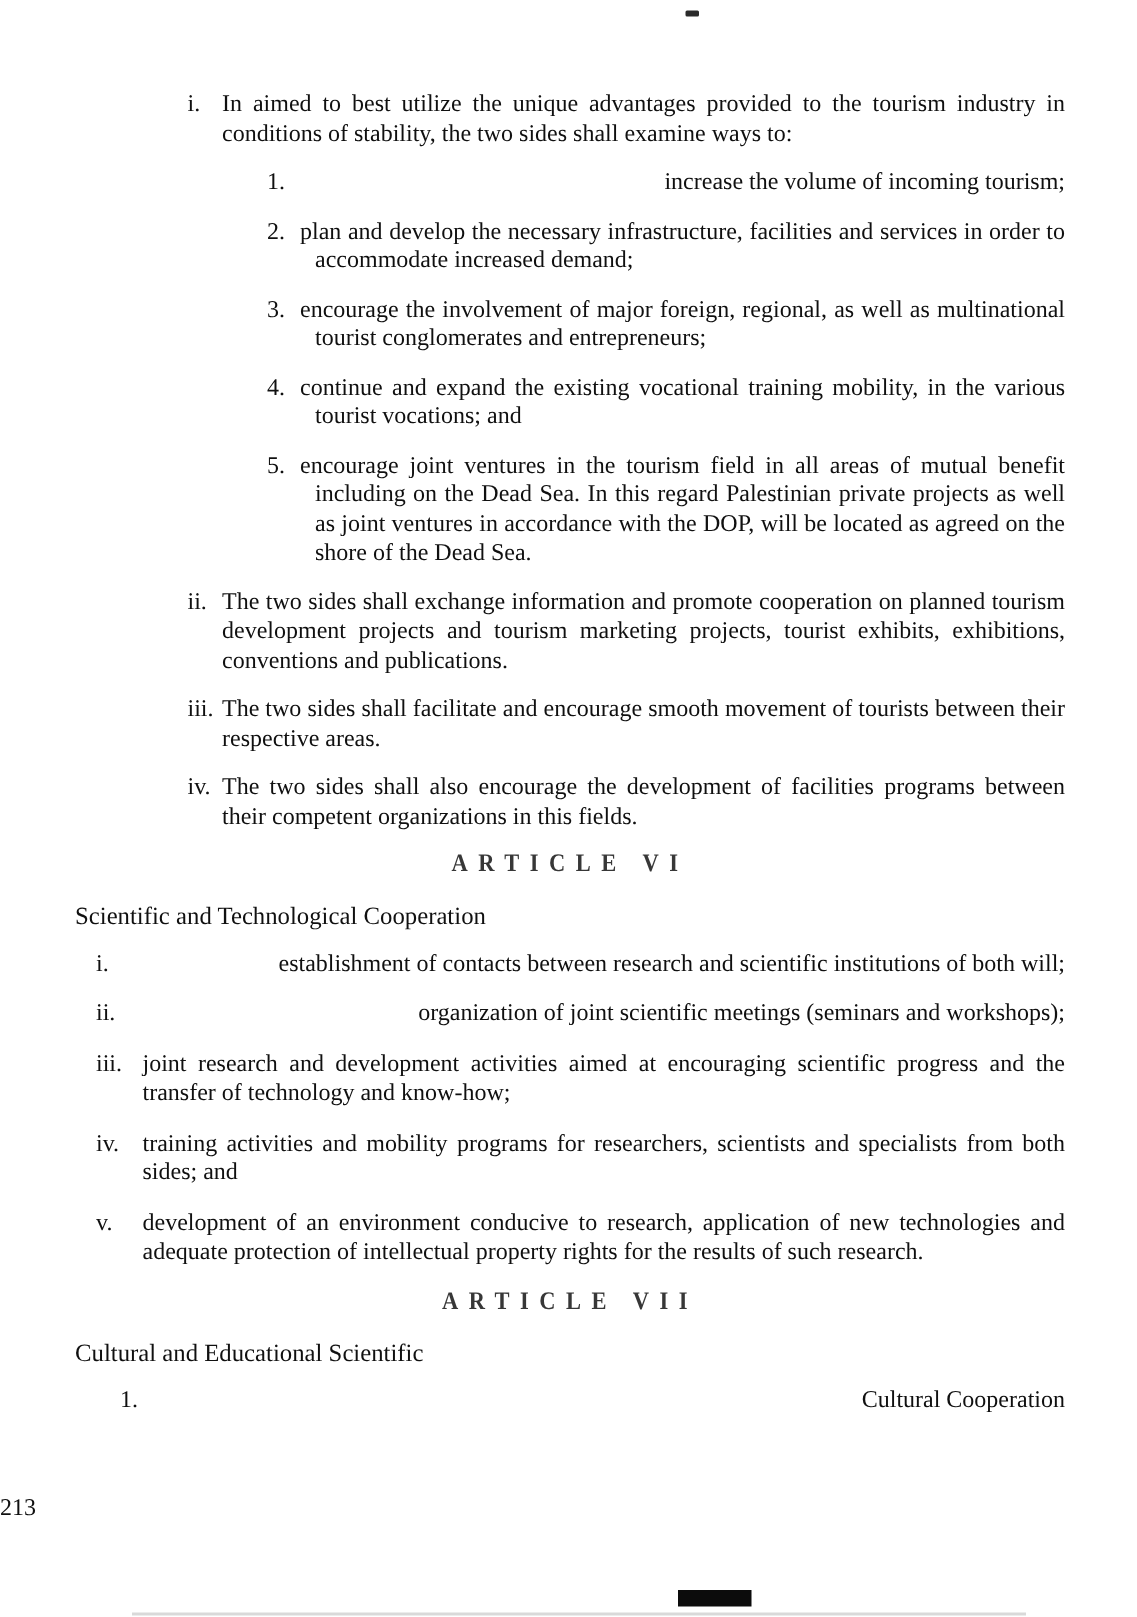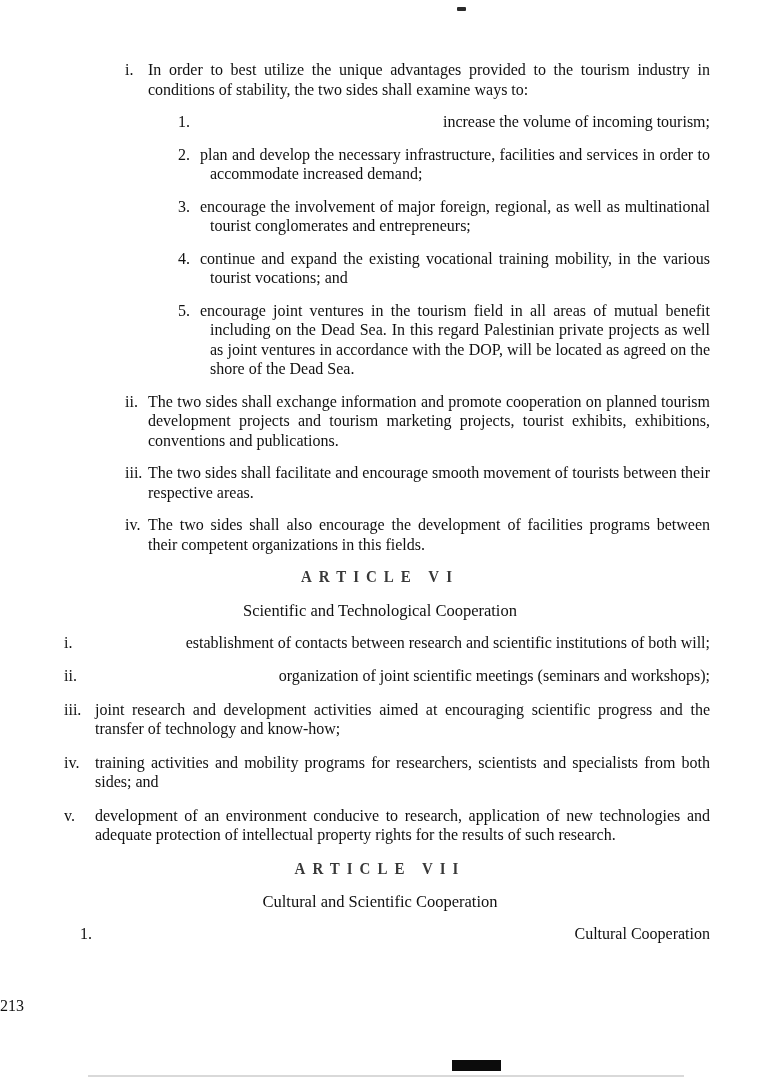--- a/index.html
+++ b/index.html
@@ -44,21 +44,21 @@
     font-weight:700;
     font-size:15px;
     letter-spacing:7px;
     color:#1c1c1c;
     margin:12px 0 15px 0;
     transform:scaleY(1.12);
     filter:blur(0.4px);
     opacity:.88;
   }
   .section-title{
-    text-align:center;
+    text-align:left;
     font-size:16.5px;
     margin:0 0 12px 0;
   }
   .cultural-item{margin-left:30px;margin-top:12px;}
   .cultural-item .marker{width:19px;}
 
   .page-number{
     position:absolute;
     top:997px;left:0;width:758px;
     font-size:16px;
@@ -81,21 +81,21 @@
 <body>
 
 <div class="page">
 
   <div class="artifact-top"></div>
 
   <div class="content">
 
     <div class="li t-item">
       <span class="marker">i.</span>
-      <span class="body">In order  to best utilize the unique advantages provided to the tourism industry in conditions of stability, the two sides shall examine ways to:</span>
+      <span class="body">In aimed  to best utilize the unique advantages provided to the tourism industry in conditions of stability, the two sides shall examine ways to:</span>
     </div>
 
     <div class="li t-sub single">
       <span class="marker">1.</span>
       <span class="body">increase the volume of incoming tourism;</span>
     </div>
     <div class="li t-sub">
       <span class="marker">2.</span>
       <span class="body">plan and develop the necessary infrastructure, facilities and services in order to accommodate increased demand;</span>
     </div>
@@ -144,21 +144,21 @@
     <div class="li a-item">
       <span class="marker">iv.</span>
       <span class="body">training activities and mobility programs for researchers, scientists and specialists from both sides; and</span>
     </div>
     <div class="li a-item">
       <span class="marker">v.</span>
       <span class="body">development of an environment conducive to research, application of new technologies and adequate protection of intellectual property rights for the results of such research.</span>
     </div>
 
     <div class="article-heading">ARTICLE VII</div>
-    <div class="section-title">Cultural and Scientific Cooperation</div>
+    <div class="section-title">Cultural and Educational Scientific</div>
 
     <div class="li cultural-item single">
       <span class="marker">1.</span>
       <span class="body">Cultural Cooperation</span>
     </div>
 
   </div>
 
   <div class="page-number">213</div>
 

